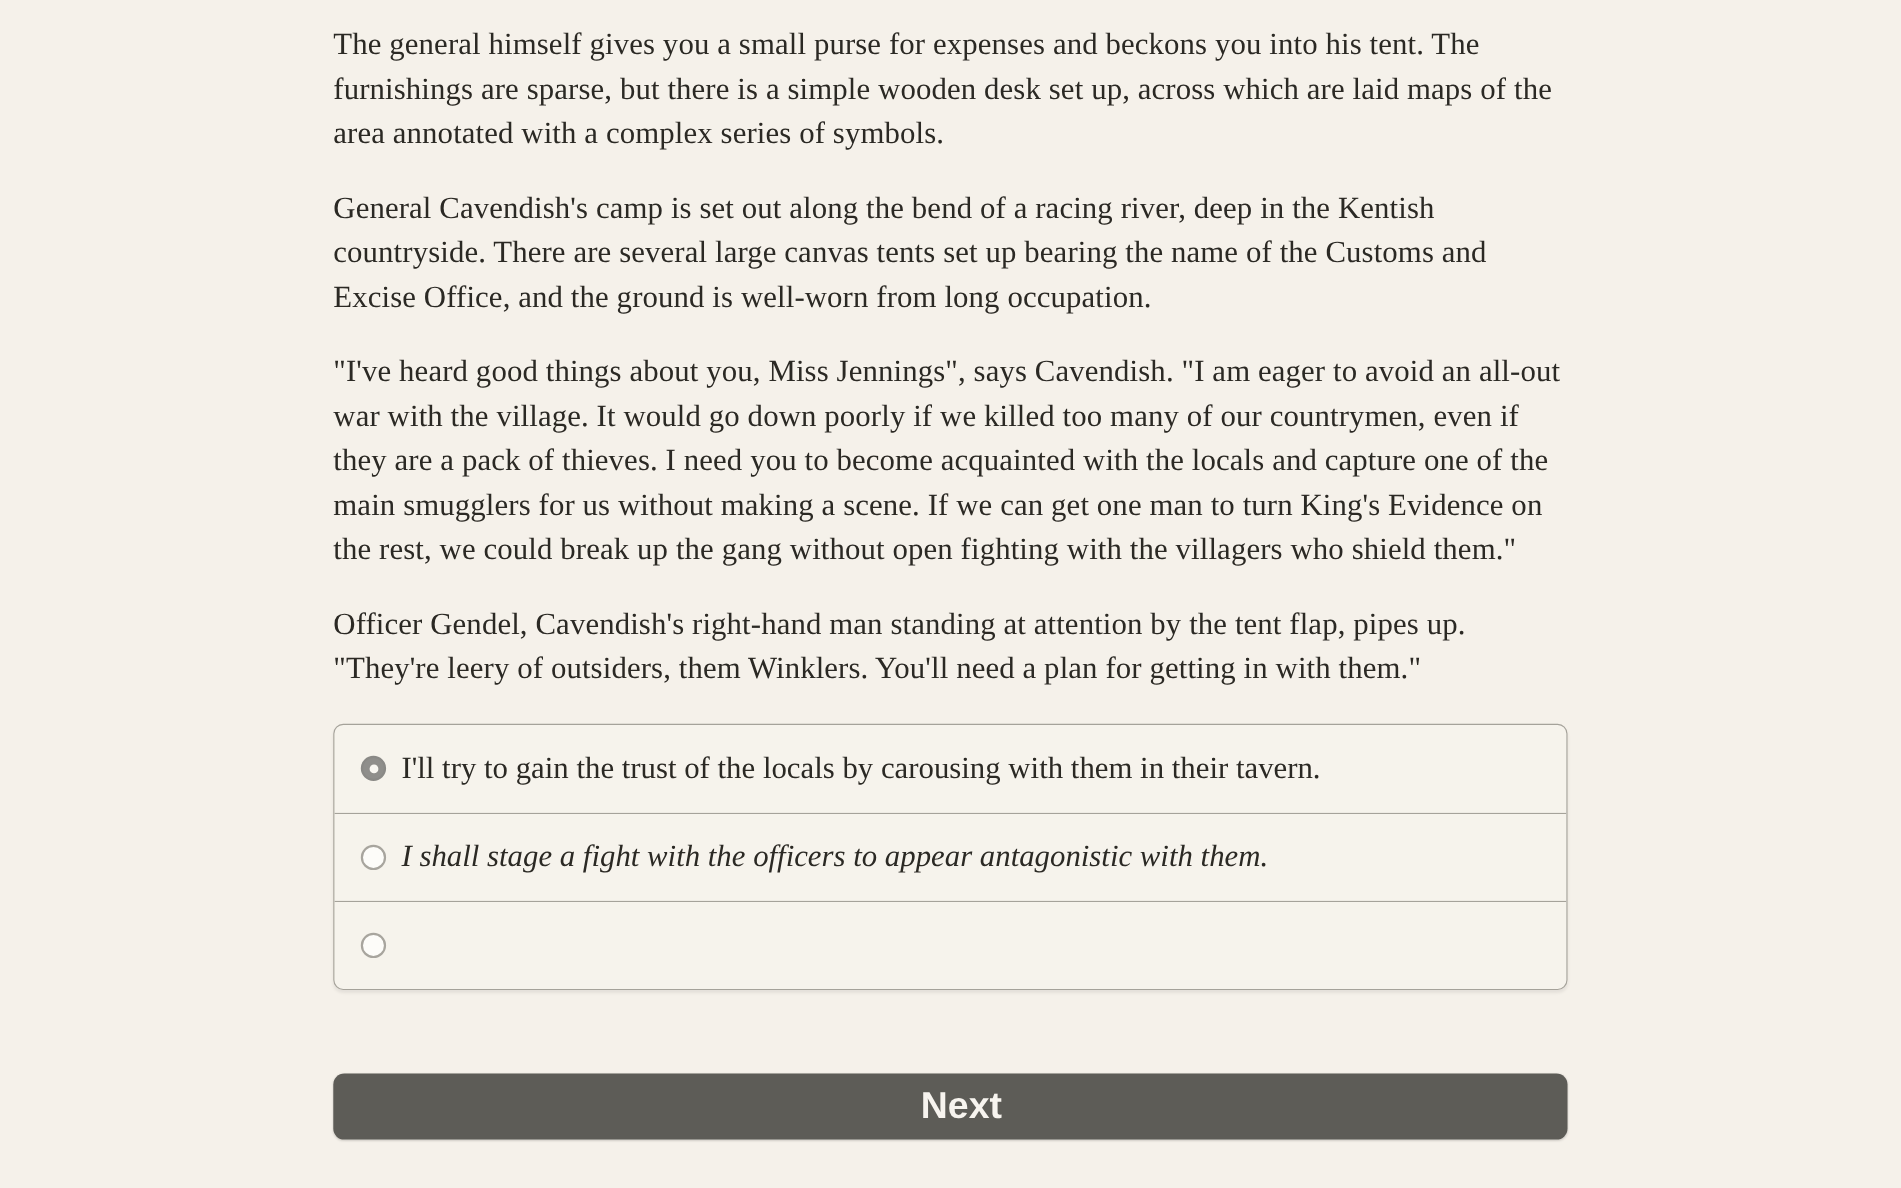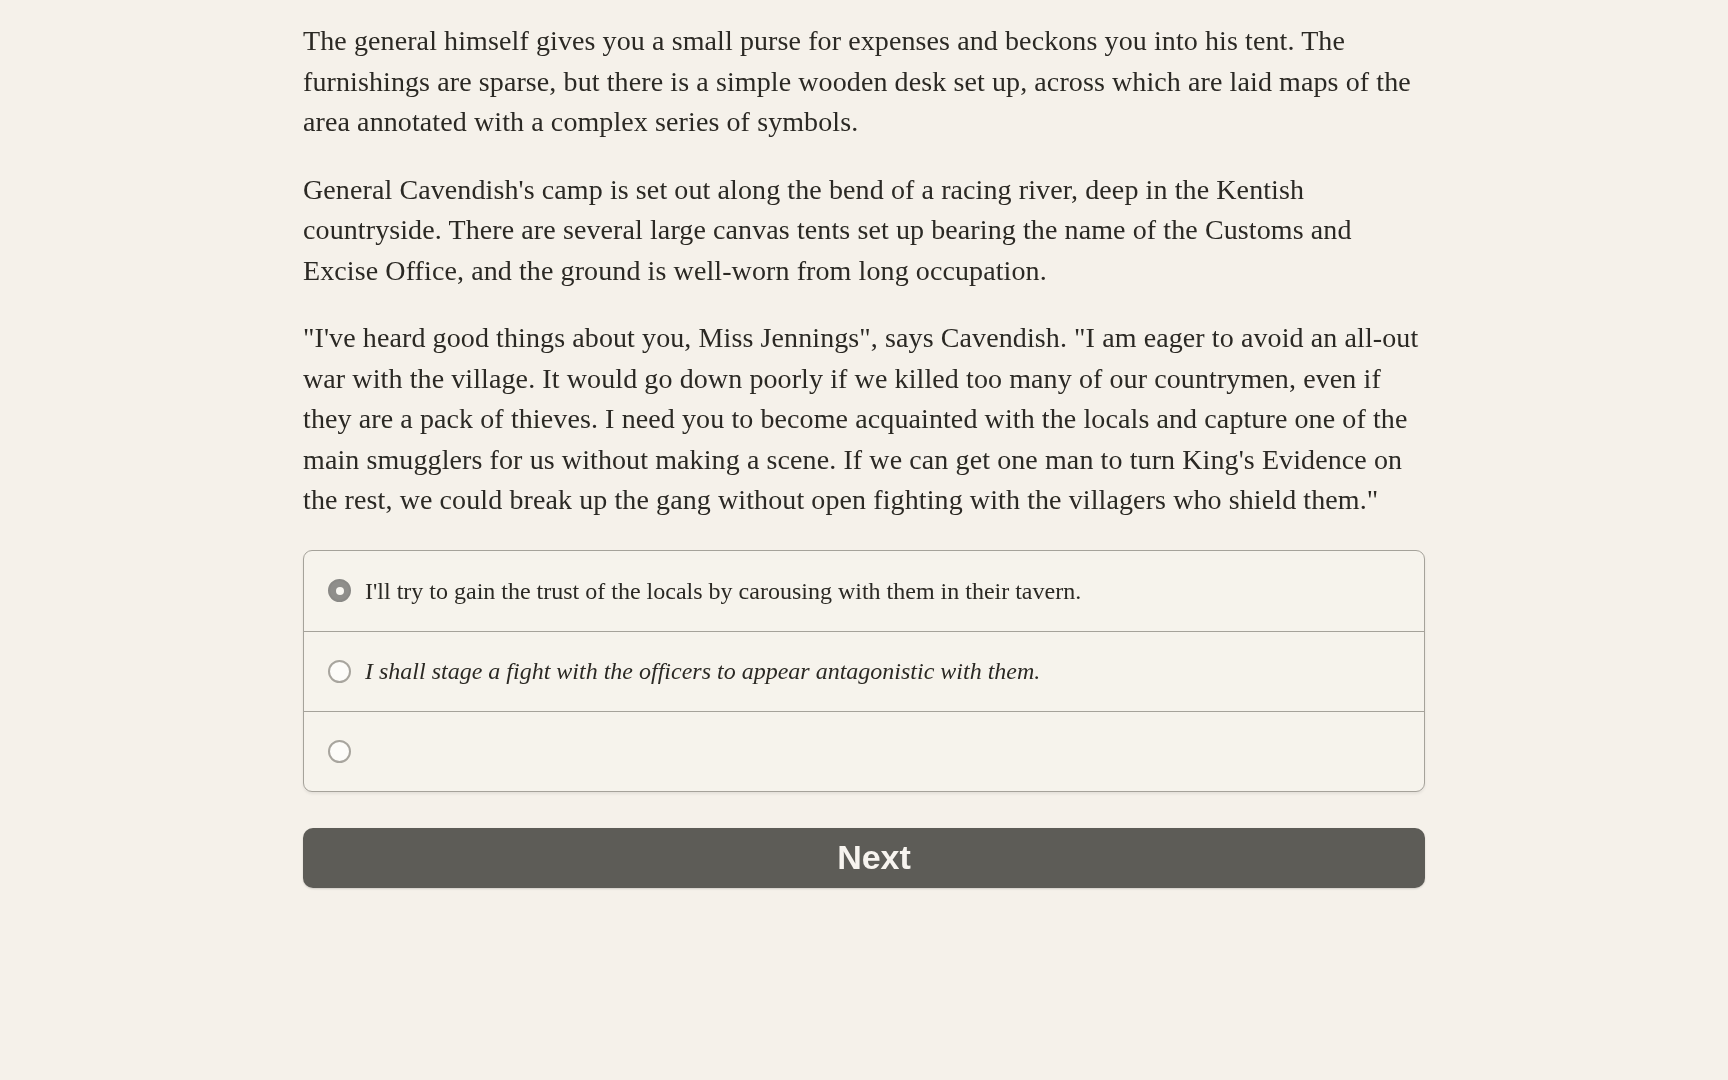--- a/index.html
+++ b/index.html
@@ -75,32 +75,32 @@
     left: 50%;
     top: 50%;
     width: 8px;
     height: 8px;
     margin: -4px 0 0 -4px;
     border-radius: 50%;
     background: #f8f6f1;
   }
 
   .choice-label {
-    font-size: 24px;
+    font-size: 28px;
     line-height: 40px;
     color: #2b2924;
   }
 
   .next-button {
     display: flex;
     align-items: center;
     justify-content: center;
     width: 100%;
     height: 60px;
-    margin-top: 36px;
+    margin-top: 76px;
     background: #5d5c57;
     border: none;
     border-radius: 10px;
     color: #f7f4ef;
     font-family: "Liberation Sans", "DejaVu Sans", sans-serif;
     font-weight: bold;
     font-size: 34px;
     cursor: pointer;
     box-shadow: 0 1px 2px rgba(0,0,0,0.15);
     padding-left: 20px;
@@ -109,20 +109,21 @@
 </head>
 <body>
 
 <div class="page">
   <div class="content">
 
     <div class="story">
       <p>The general himself gives you a small purse for expenses and beckons you into his tent. The furnishings are sparse, but there is a simple wooden desk set up, across which are laid maps of the area annotated with a complex series of symbols.</p>
       <p>General Cavendish's camp is set out along the bend of a racing river, deep in the Kentish countryside. There are several large canvas tents set up bearing the name of the Customs and Excise Office, and the ground is well-worn from long occupation.</p>
       <p>"I've heard good things about you, Miss Jennings", says Cavendish. "I am eager to avoid an all-out war with the village. It would go down poorly if we killed too many of our countrymen, even if they are a pack of thieves. I need you to become acquainted with the locals and capture one of the main smugglers for us without making a scene. If we can get one man to turn King's Evidence on the rest, we could break up the gang without open fighting with the villagers who shield them."</p>
+      <p>Officer Gendel, Cavendish's right-hand man standing at attention by the tent flap, pipes up. "They're leery of outsiders, them Winklers. You'll need a plan for getting in with them."</p>
     </div>
 
     <div class="choice-group">
 
       <div class="choice-option">
         <span class="radio selected"></span>
         <span class="choice-label">I'll try to gain the trust of the locals by carousing with them in their tavern.</span>
       </div>
 
       <div class="choice-option">

